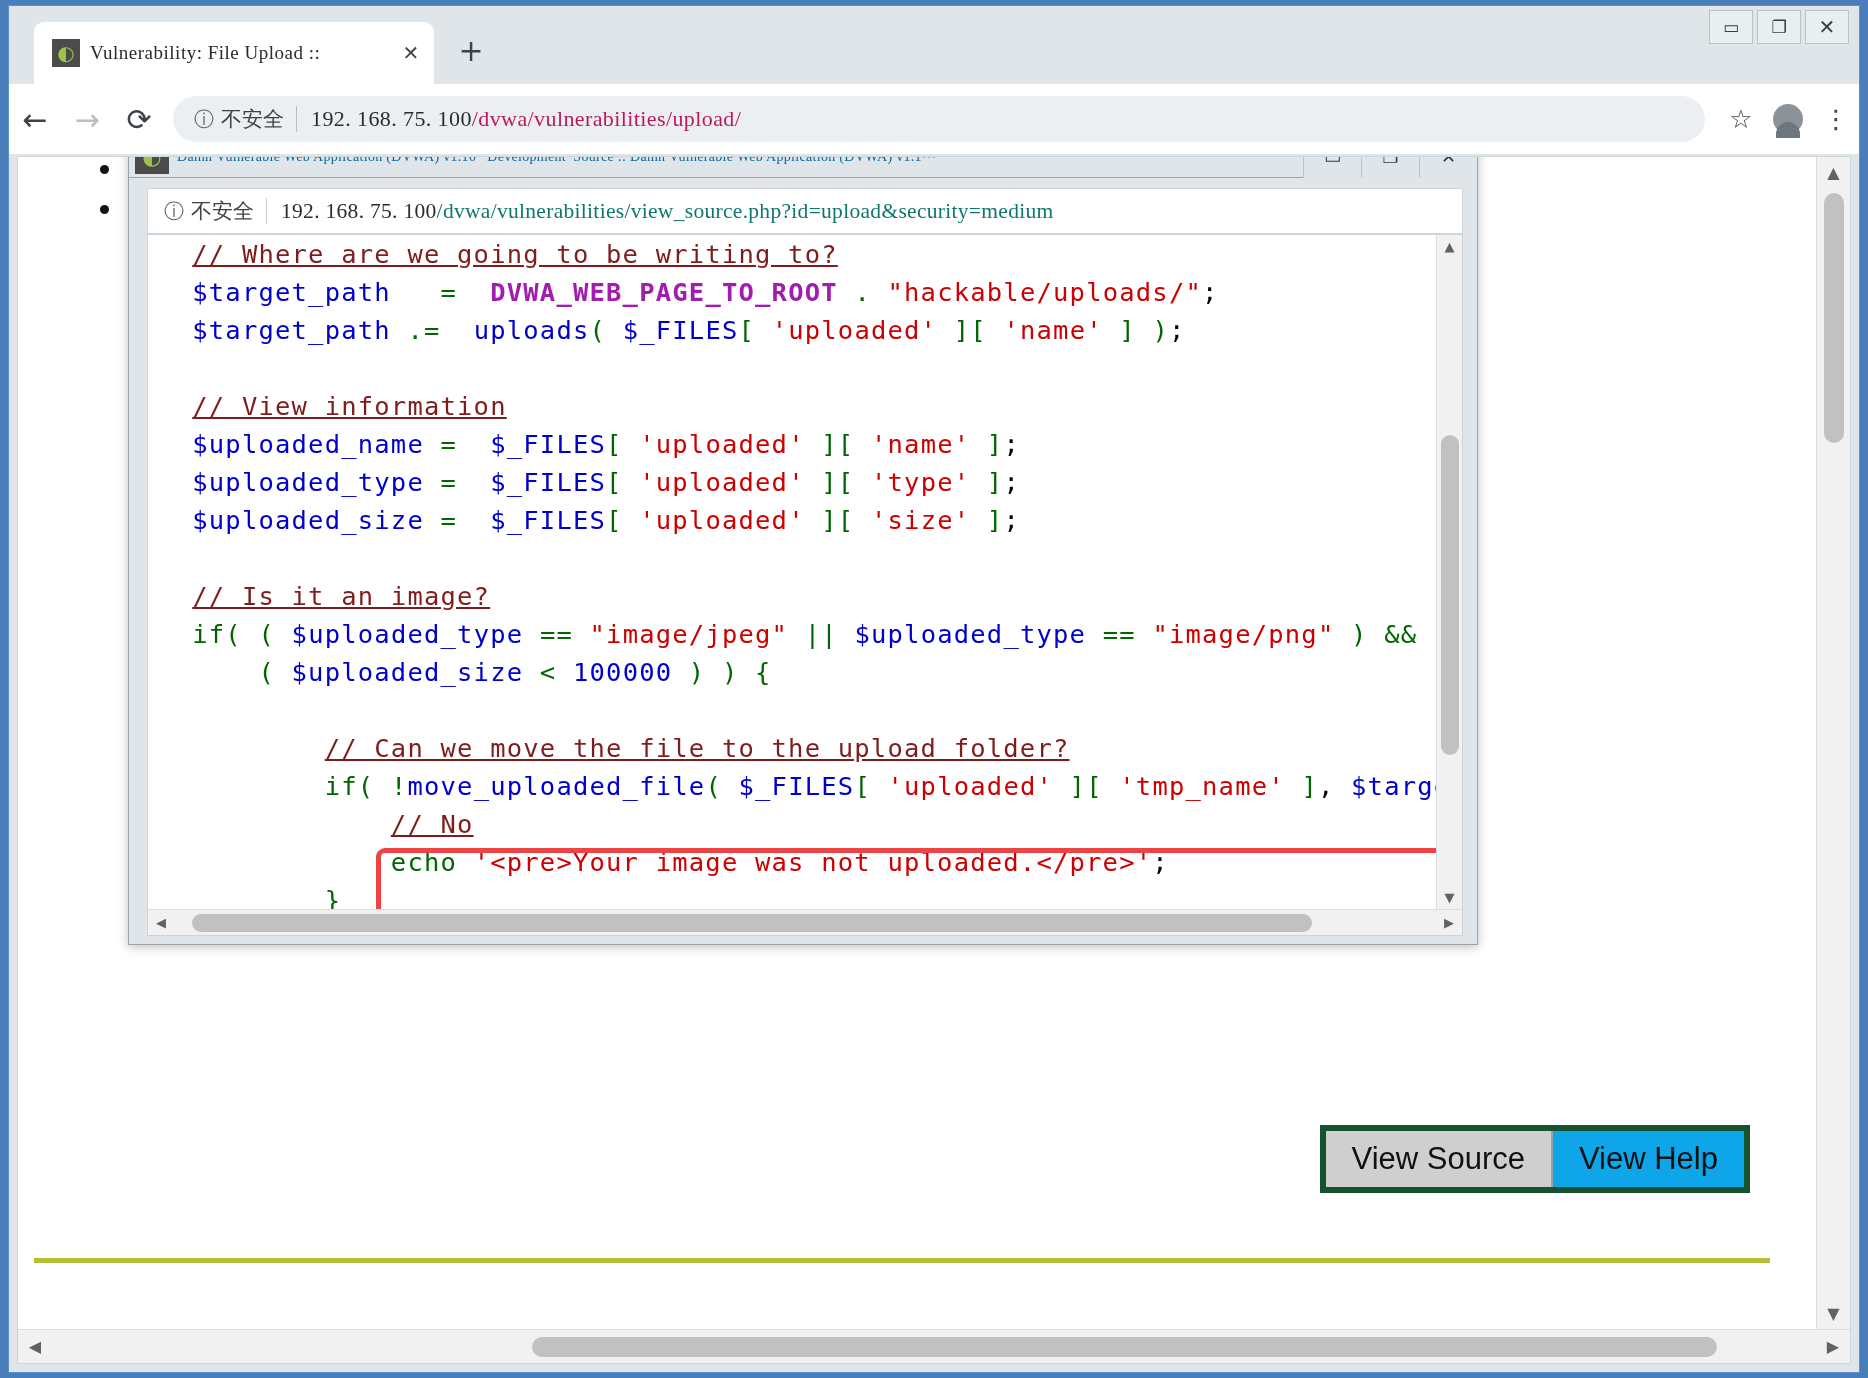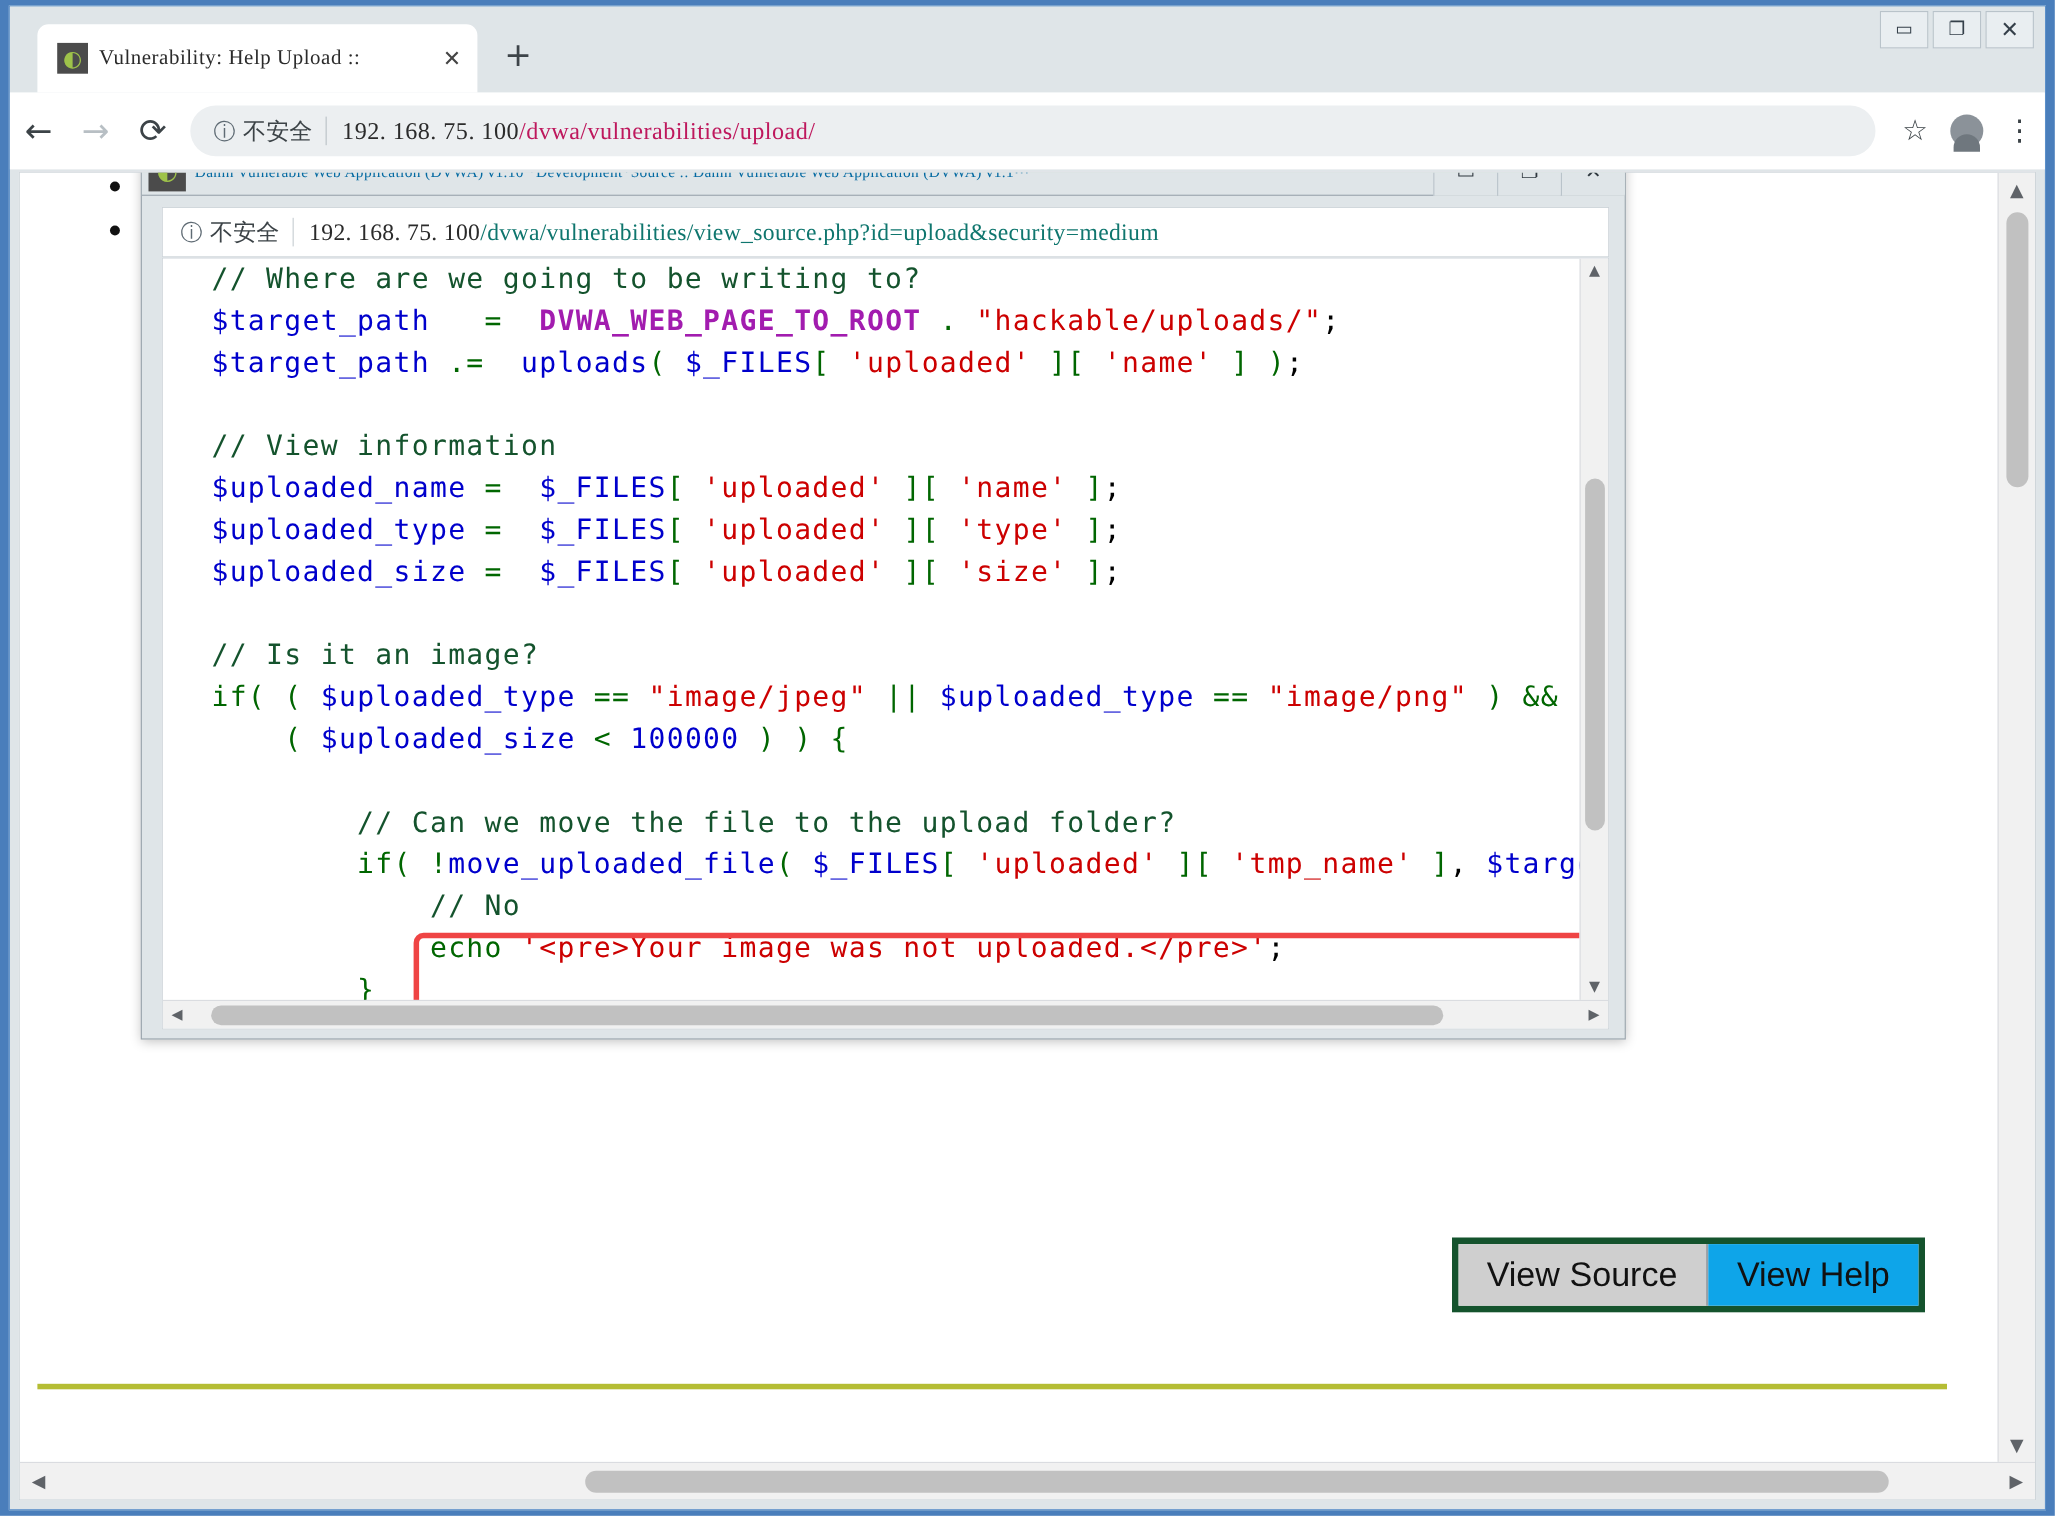--- a/index.html
+++ b/index.html
@@ -202,21 +202,21 @@
   #code{
     position:absolute; left:-22px; top:-26px;
     font-family:"DejaVu Sans Mono", monospace;
     font-size:25.5px; line-height:38px;
     white-space:pre;
     letter-spacing:1.2px;
   }
   .c-var{ color:#0000cc; }
   .c-op{ color:#006600; }
   .c-str{ color:#cc0000; }
-  .c-cmt{ color:#14532d; }
+  .c-cmt{ color:#7f1d1d;text-decoration:underline; }
   .c-const{ color:#a21caf;font-weight:bold; }
   .c-kw{ color:#006600; }
 
   
   #redbox{
     position:absolute; left:228px; top:613px; width:1270px; height:78px;
     border:5px solid #ef4444; border-radius:9px; pointer-events:none;
   }
 
   
@@ -246,21 +246,21 @@
   }
 </style>
 </head>
 <body>
 
 <div id="outer-window">
 
   <div id="tabstrip">
     <div id="tab">
       <div id="tab-favicon">◐</div>
-      <div id="tab-title">Vulnerability: Help Upload ::</div>
+      <div id="tab-title">Vulnerability: File Upload ::</div>
       <div id="tab-close">✕</div>
     </div>
     <div id="tab-new">+</div>
   </div>
 
   <div id="outer-winctl">
     <div class="wbtn">▭</div>
     <div class="wbtn">❐</div>
     <div class="wbtn big">✕</div>
   </div>

